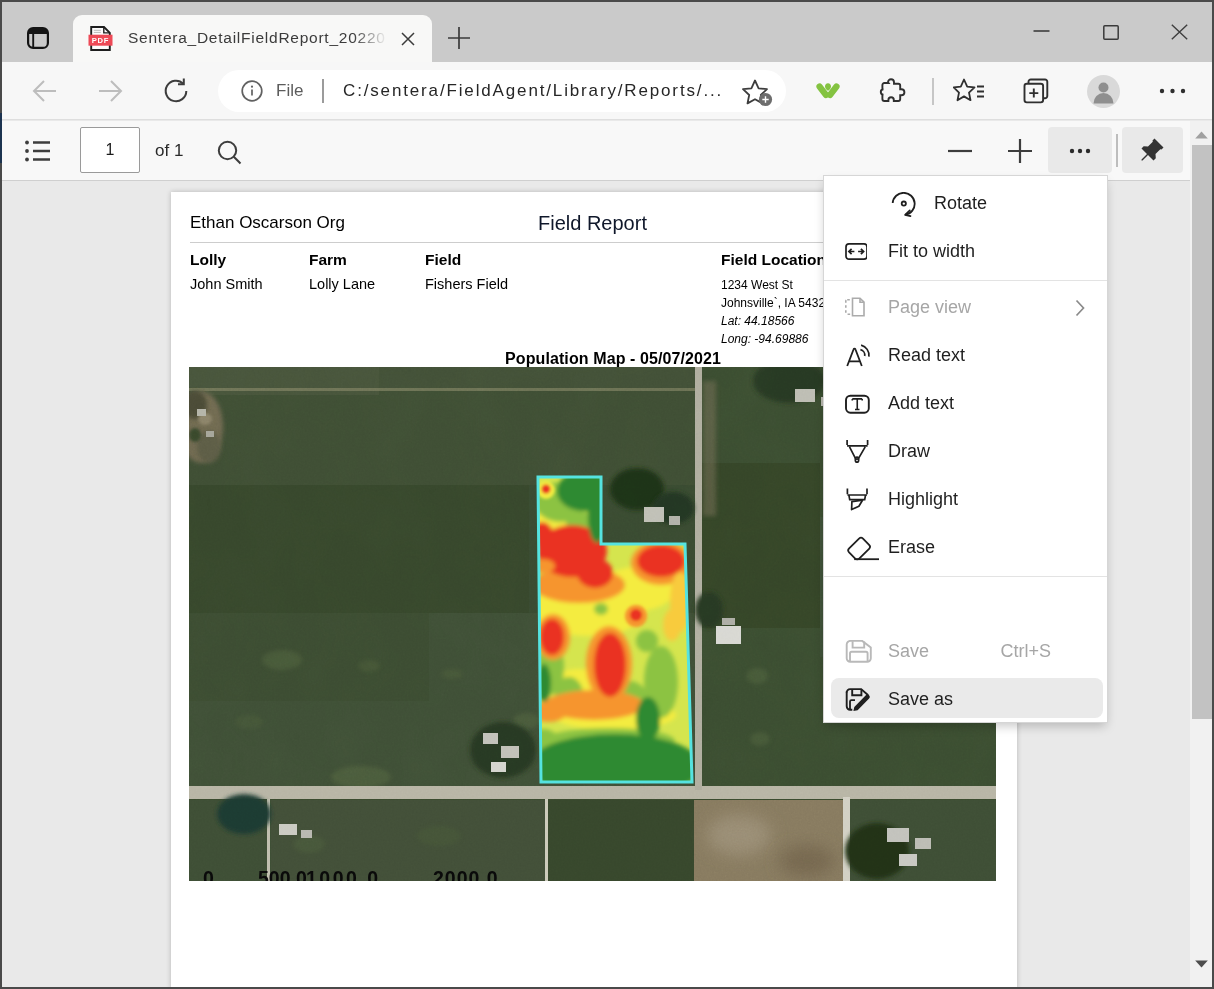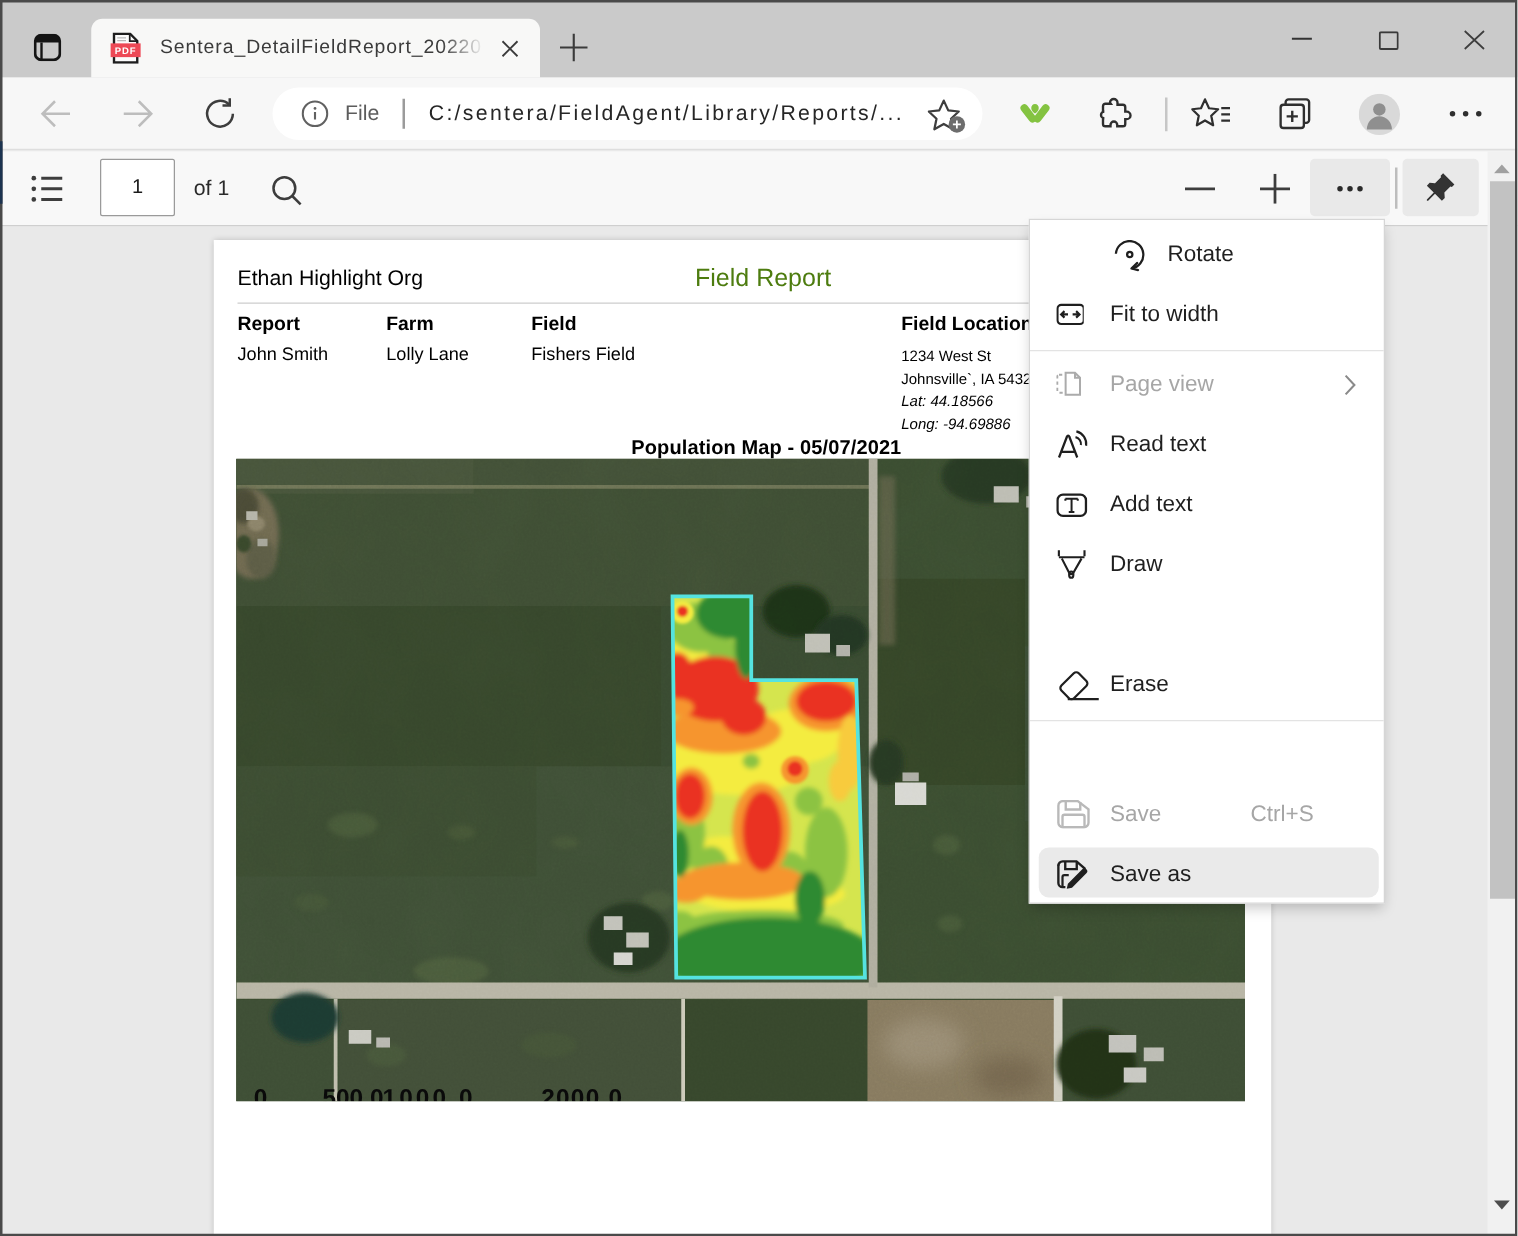--- a/index.html
+++ b/index.html
@@ -174,24 +174,24 @@
 </svg>
 <div class="abs" style="left:1116px;top:134px;width:1.5px;height:33px;background:#BDBDBD;"></div>
 <div class="abs tbtn" style="left:1122px;width:61px;"></div>
 
 <svg class="abs" style="left:1138px;top:136px" width="28" height="28" viewBox="0 0 28 28">
   <path d="M16.5 2.5 L25.5 11.5 L23.5 13.5 L22.3 13.2 L17.5 18 L17.8 22.3 L15.5 24.5 L10 19 L4.5 24.5 L3.5 24.5 L3.5 23.5 L9 18 L3.5 12.5 L5.7 10.2 L10 10.5 L14.8 5.7 L14.5 4.5 Z" fill="#333"></path>
 </svg>
 
 <div class="abs" id="content"></div>
 <div class="abs" id="page"></div>
-<div class="abs pdf" style="left:190px;top:212.5px;font-size:17px;">Ethan Highlight Org</div>
-<div class="abs" style="left:538px;top:212px;font-size:20px;color:#4d7c0f;margin-left:18px;">Field Report</div>
+<div class="abs pdf" style="left:190px;top:212.5px;font-size:17px;">Ethan Oscarson Org</div>
+<div class="abs" style="left:538px;top:212px;font-size:20px;color:#0f172a;">Field Report</div>
 <div class="abs" style="left:190px;top:242px;width:808px;height:1px;background:#CDCDCD;"></div>
-<div class="abs pdf" style="left:190px;top:250.5px;font-size:15.5px;font-weight:bold;">Report</div>
+<div class="abs pdf" style="left:190px;top:250.5px;font-size:15.5px;font-weight:bold;">Lolly</div>
 <div class="abs pdf" style="left:309px;top:250.5px;font-size:15.5px;font-weight:bold;">Farm</div>
 <div class="abs pdf" style="left:425px;top:250.5px;font-size:15.5px;font-weight:bold;">Field</div>
 <div class="abs pdf" style="left:721px;top:250.5px;font-size:15.5px;font-weight:bold;">Field Location</div>
 <div class="abs pdf" style="left:190px;top:275.5px;font-size:14.5px;">John Smith</div>
 <div class="abs pdf" style="left:309px;top:275.5px;font-size:14.5px;">Lolly Lane</div>
 <div class="abs pdf" style="left:425px;top:275.5px;font-size:14.5px;">Fishers Field</div>
 <div class="abs pdf" style="left:721px;top:275.5px;font-size:12px;line-height:18.2px;">1234 West St<br>Johnsville`, IA 54321<br><i>Lat: 44.18566</i><br><i>Long: -94.69886</i></div>
 <div class="abs pdf" style="left:505px;top:350px;font-size:16px;font-weight:bold;letter-spacing:0.1px;">Population Map - 05/07/2021</div>
 
 <div class="abs" id="mapbox" style="left:189px;top:367px;width:807px;height:514px;background:#3A4A2E;overflow:hidden;">
@@ -417,20 +417,30 @@
   <div class="mi" style="top:252px;">
     <svg width="24" height="24" viewBox="0 0 24 24">
         <g fill="none" stroke="#1F1F1F" stroke-width="1.7">
       <path d="M2.1 0.1 V5.0 M22.6 0.1 V5.0"></path>
       <path d="M2.1 5.8 H22.6 M4.5 6.9 L10.3 18.2 a1.9 1.9 0 0 0 3.4 0 L20.2 6.9"></path>
       <ellipse cx="12" cy="19.7" rx="1.7" ry="2.5"></ellipse>
         </g>
     </svg>
     <div class="txt">Draw</div>
   </div>
+  <div class="mi" style="top:300px;">
+    <svg width="24" height="24" viewBox="0 0 24 24">
+        <g fill="none" stroke="#1F1F1F" stroke-width="1.7">
+      <path d="M2.4 0.6 V6.2 M22 0.6 V6.2"></path>
+      <path d="M2.4 7.0 H22 M3.9 7.2 L4.7 11.6 H19.7 L20.5 7.2"></path>
+      <path d="M6.6 21.6 L6.9 13.6 L17.5 12.2 L13.9 18.2 Z" stroke-linejoin="round"></path>
+        </g>
+    </svg>
+    <div class="txt">Highlight</div>
+  </div>
   <div class="mi" style="top:348px;">
     <svg width="36" height="25" viewBox="0 0 36 25">
         <g fill="none" stroke="#1F1F1F" stroke-width="1.8">
       <rect x="4.35" y="5.45" width="19.5" height="14.3" rx="2.8" transform="rotate(-44.6 14.1 12.6)"></rect>
       <path d="M9.2 23.2 H34"></path>
         </g>
     </svg>
     <div class="txt">Erase</div>
   </div>
   <div class="msep" style="top:400px;"></div>

